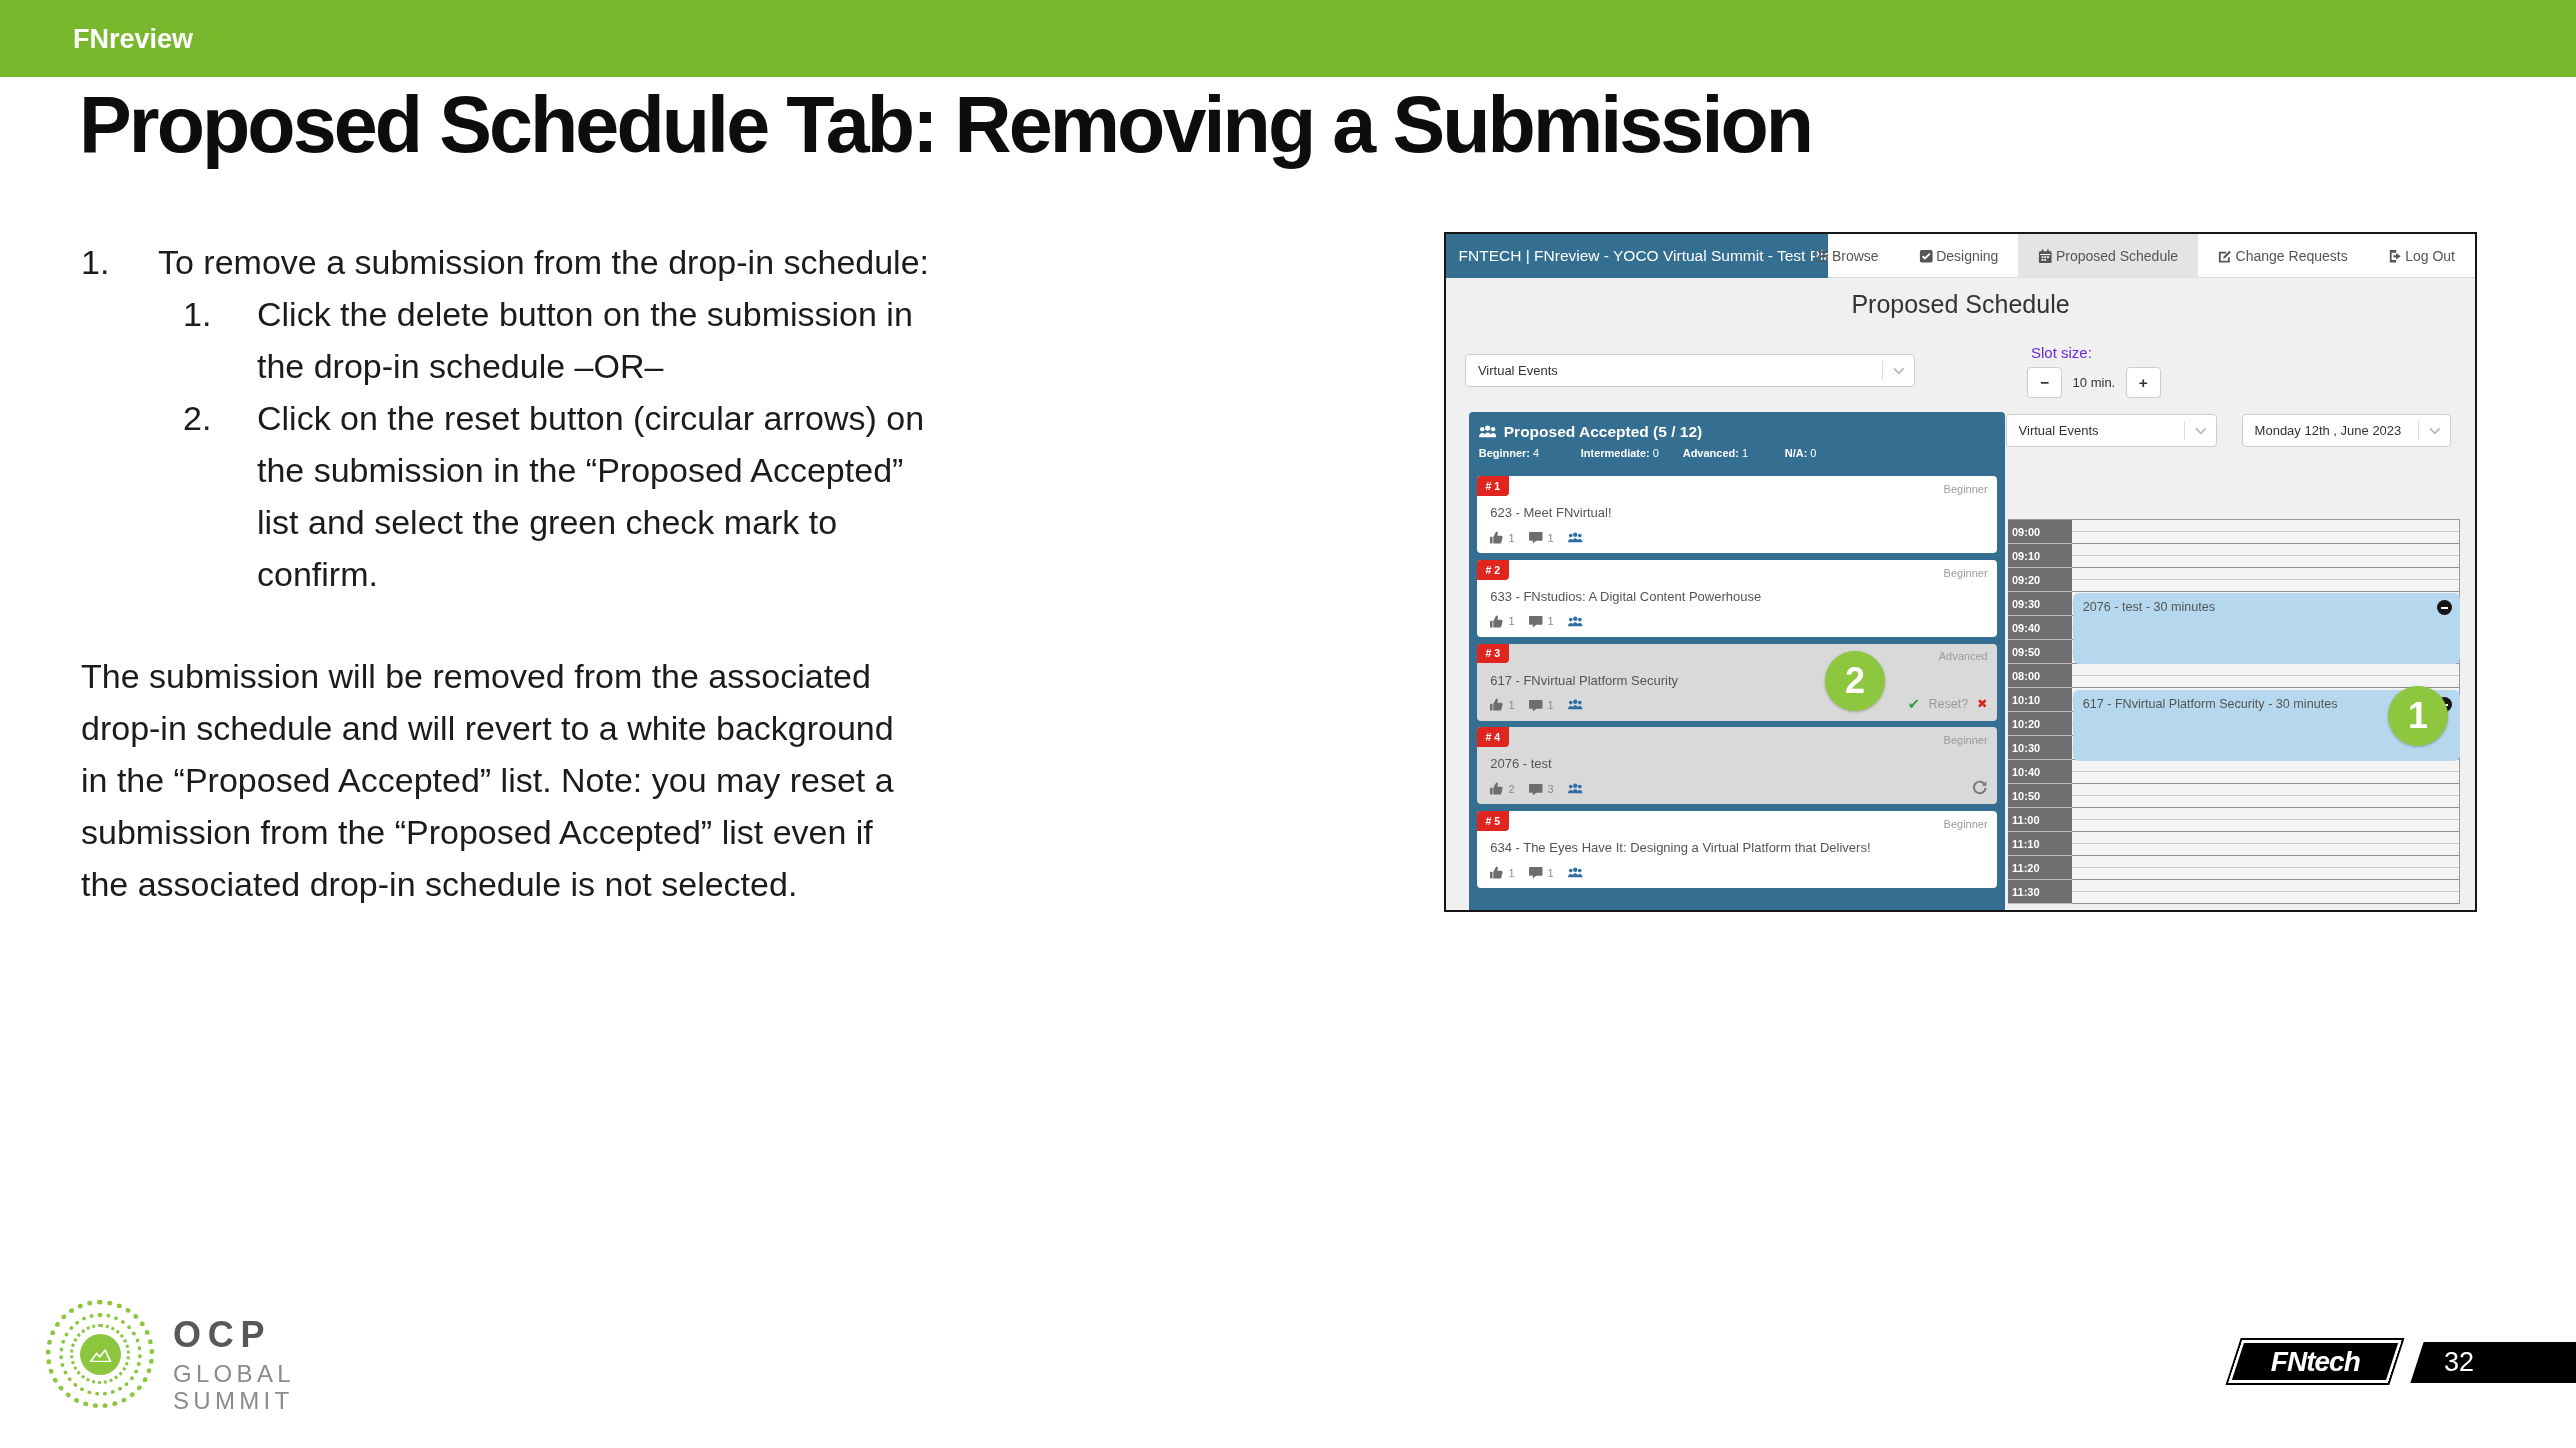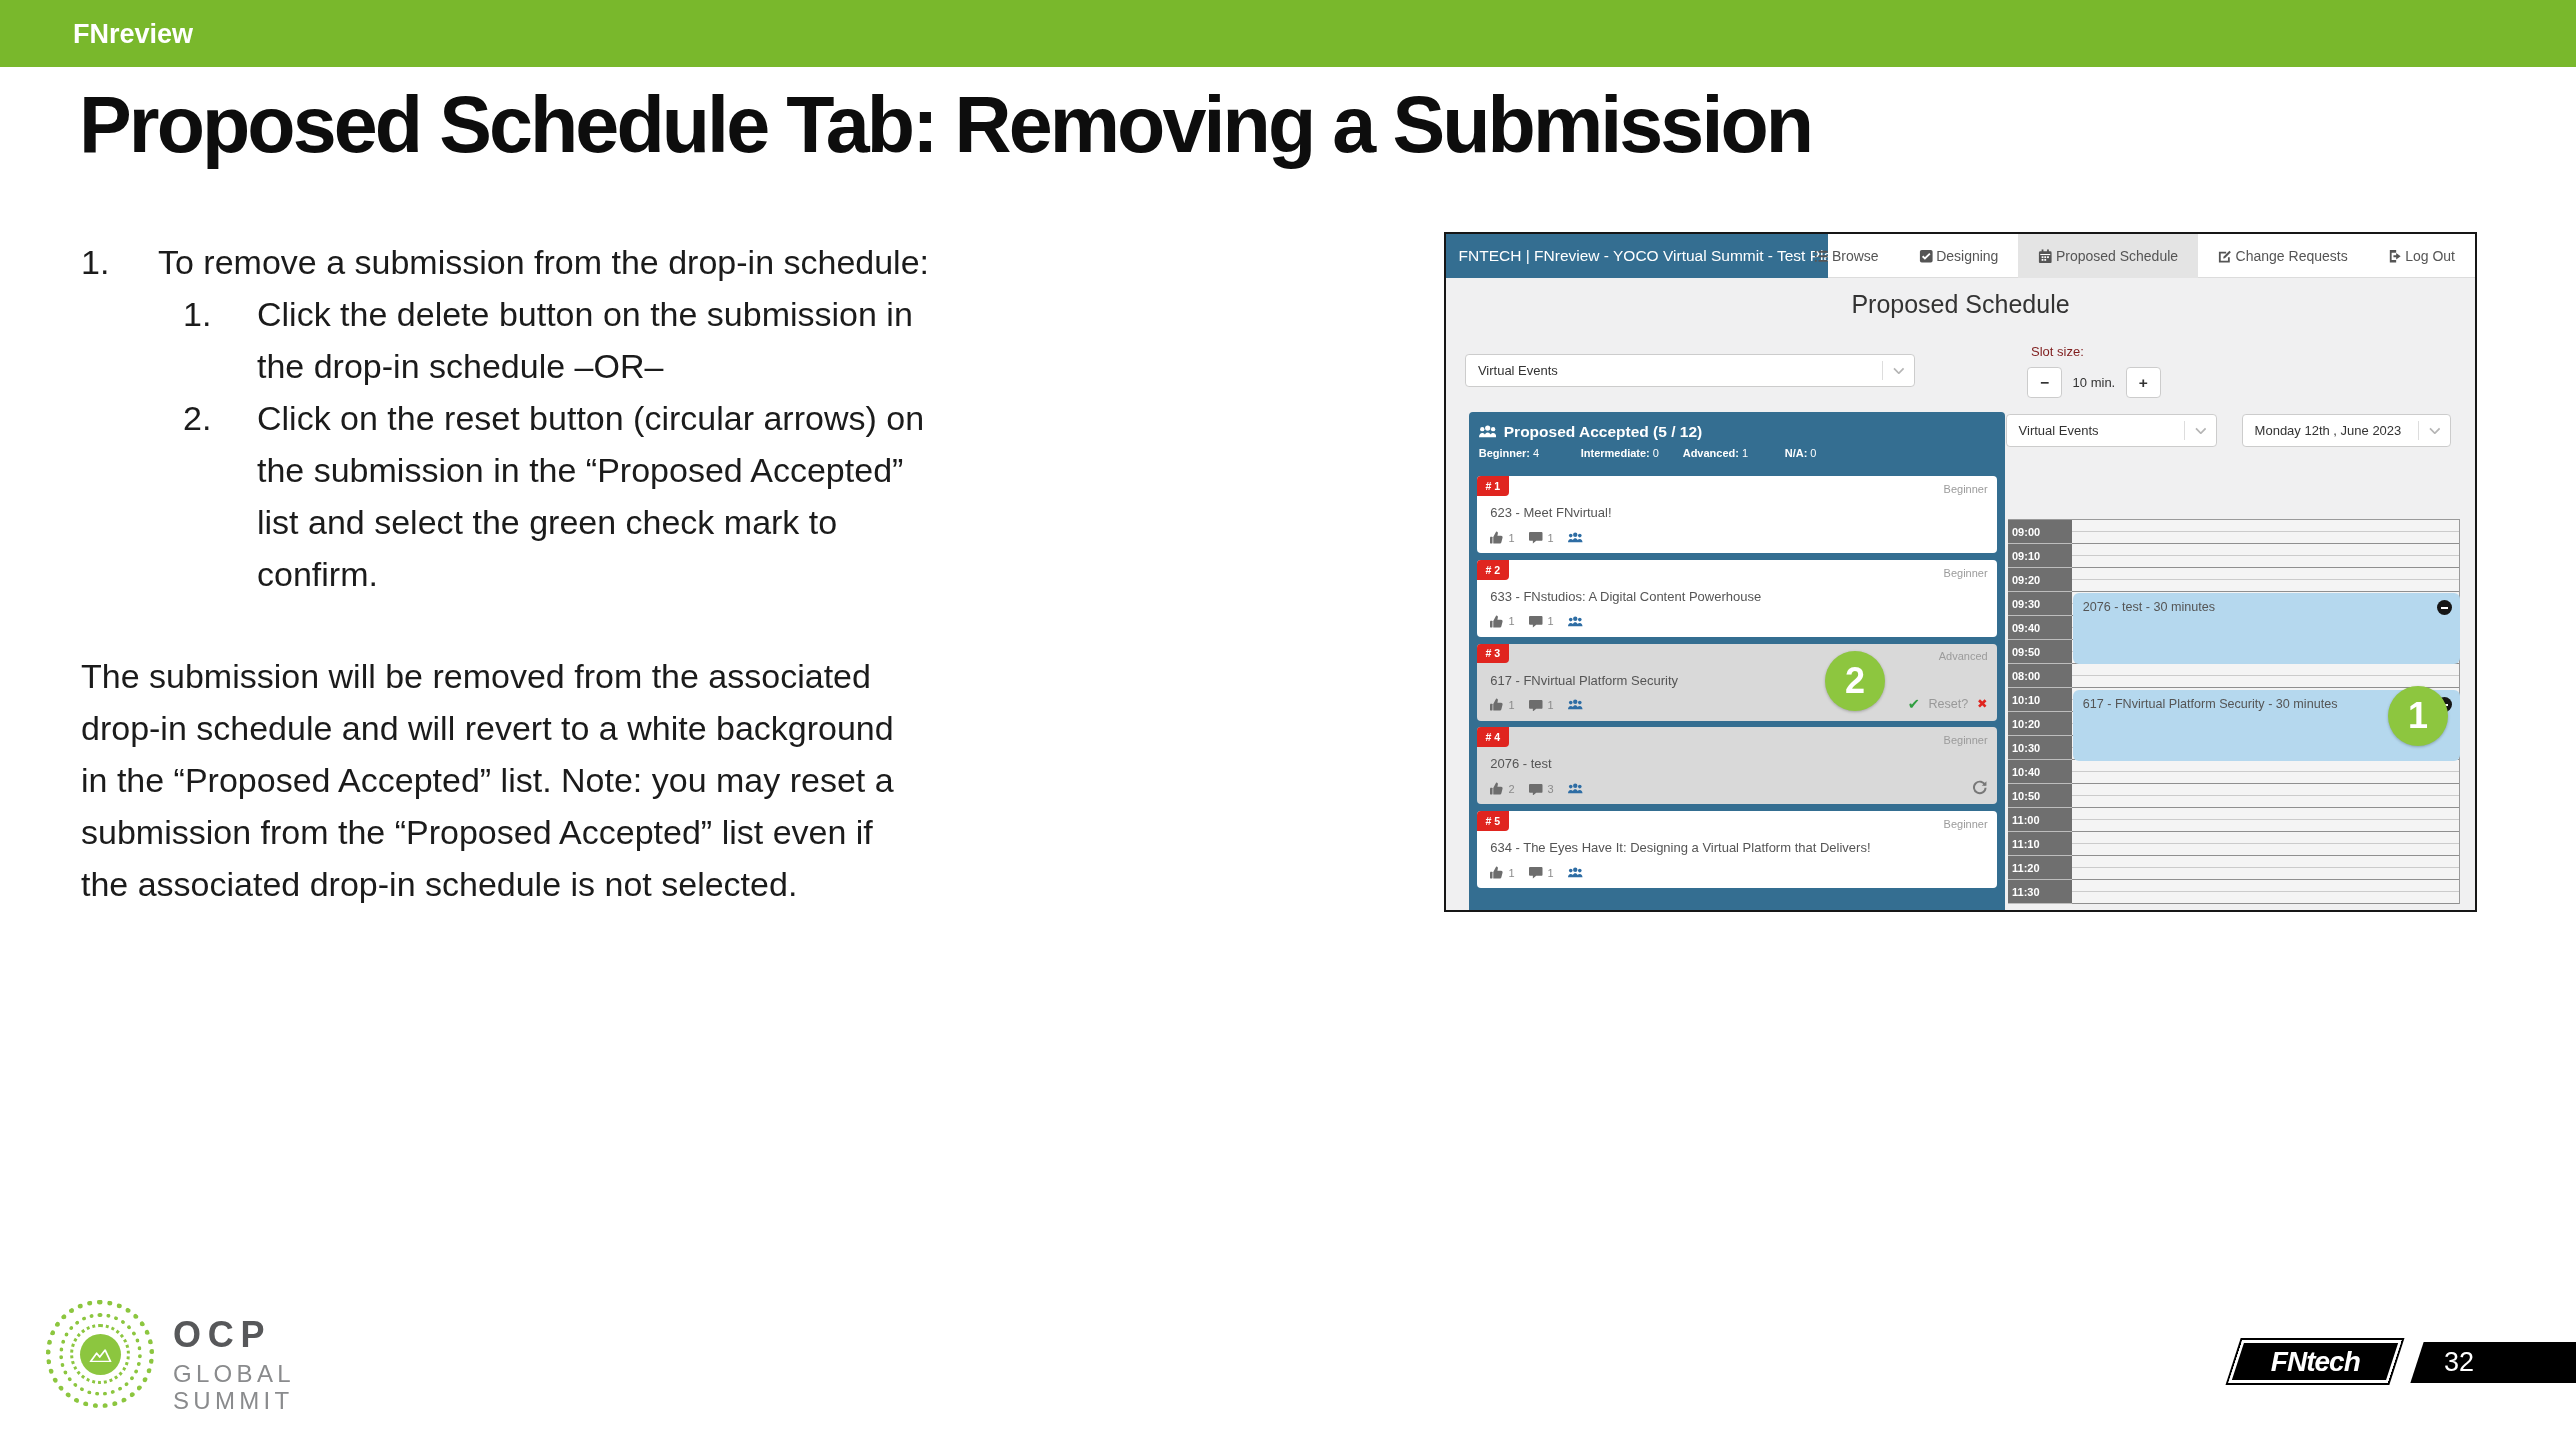--- a/index.html
+++ b/index.html
@@ -1,20 +1,20 @@
 <!DOCTYPE html>
 <html><head>
 <meta charset="utf-8">
 <style>
   * { margin:0; padding:0; box-sizing:border-box; }
   html,body { width:2576px; height:1449px; }
   body { position:relative; background:#fff; font-family:"Liberation Sans", sans-serif; overflow:hidden; }
 
   
-  .top-bar { position:absolute; left:0; top:0; width:100%; height:67px; background:#79b82c; }
+  .top-bar { position:absolute; left:0; top:0; width:100%; height:77px; background:#79b82c; }
   .top-bar span { position:absolute; left:73px; top:50%; transform:translateY(-50%);
                   color:#fff; font-size:27px; font-weight:bold; }
   .slide-title { position:absolute; left:79px; top:79px; font-size:79px; font-weight:bold;
                  letter-spacing:-2.9px; color:#0d0d0d; white-space:nowrap; }
 
   .text-col { position:absolute; left:81px; top:236px; width:1207px; font-size:34px;
               color:#1b1b1b; line-height:52px; }
   .li-row { display:flex; }
   .li-num { flex:none; width:77px; }
   .li-row.sub { margin-left:102px; }
@@ -39,21 +39,21 @@
 
   .select { position:absolute; height:33px; background:#fff; border:1px solid #ccc;
             border-radius:3.9px; display:flex; align-items:center; font-size:13px; color:#333; }
   .select .txt { flex:1; padding-left:11.6px; white-space:nowrap; overflow:hidden; }
   .select .div { width:1px; height:19.3px; background:#ddd; }
   .select .chev { width:31px; display:flex; justify-content:center; }
   .track-select { left:19.3px; top:120px; width:450px; }
   .room-select  { left:560px; top:180px; width:211px; }
   .date-select  { left:796px; top:180px; width:209px; }
 
-  .slot-label { position:absolute; left:585px; top:110px; font-size:13px; color:#7f1d1d; }
+  .slot-label { position:absolute; left:585px; top:110px; font-size:15px; color:#6d28d9; }
   .slot-row { position:absolute; left:581px; top:133px; display:flex; align-items:center; gap:10.6px; }
   .slot-btn { width:35px; height:31px; background:#fff; border:1px solid #ccc; border-radius:3.9px;
               display:flex; align-items:center; justify-content:center; font-size:15.5px;
               font-weight:bold; color:#333; }
   .slot-value { font-size:13px; color:#333; }
 
   
   .panel { position:absolute; left:23px; top:178px; width:536px; bottom:0;
            background:#346e91; border-radius:3.9px 3.9px 0 0; }
   .panel-header { display:flex; align-items:center; gap:7.7px; padding:10.6px 9.7px 6.8px;

